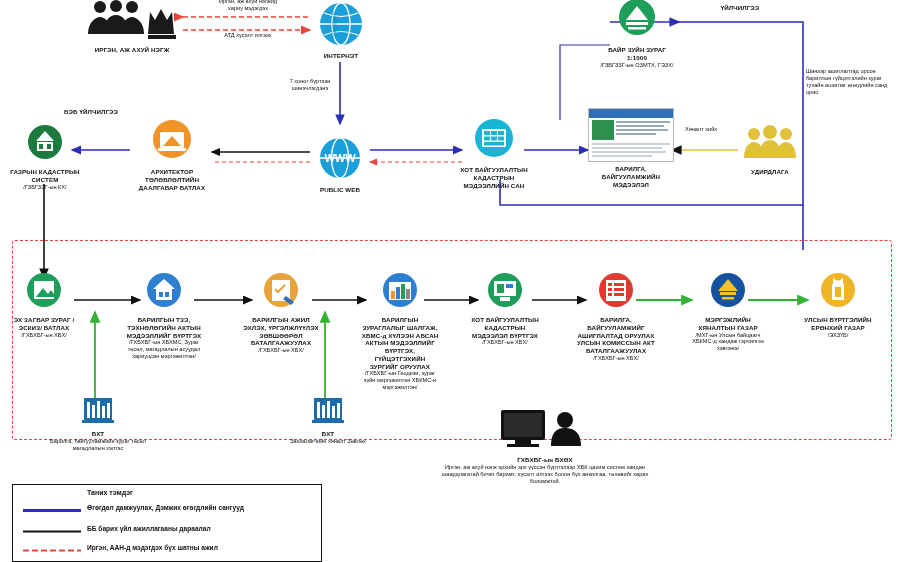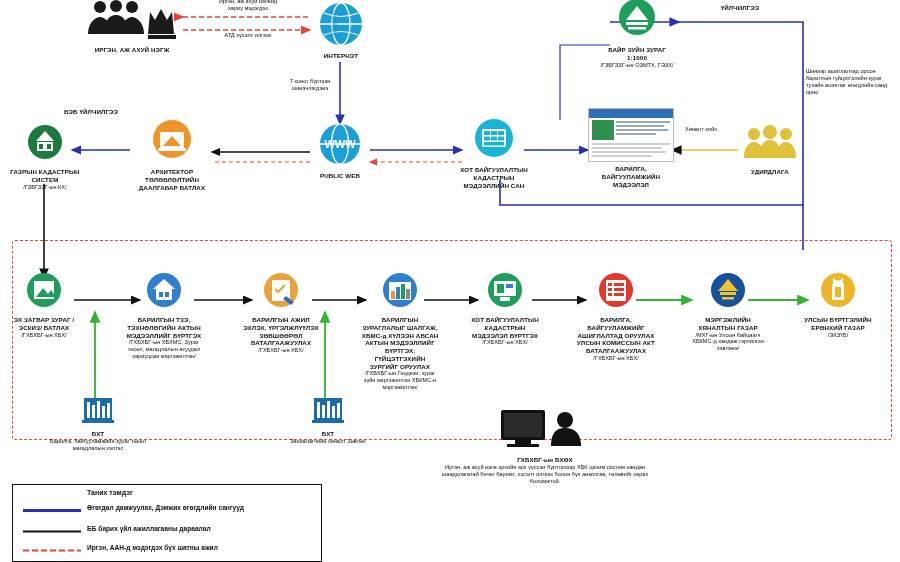--- a/index.html
+++ b/index.html
@@ -95,21 +95,21 @@
     <circle cx="29" cy="24" r="21" fill="#1a9fd9"></circle>
     <ellipse cx="29" cy="24" rx="9" ry="21" fill="none" stroke="#fff" stroke-width="1.4"></ellipse>
     <line x1="8" y1="24" x2="50" y2="24" stroke="#fff" stroke-width="1.4"></line>
     <path d="M12,13 Q29,20 46,13" fill="none" stroke="#fff" stroke-width="1.2"></path>
     <path d="M12,35 Q29,28 46,35" fill="none" stroke="#fff" stroke-width="1.2"></path>
     <path d="M20,8 q10,16 0,32" fill="#0f7bb0" opacity=".25"></path>
   </svg>
   <div class="lbl">ИНТЕРНЭТ</div>
 </div>
 
-<div class="node" style="left:310px;top:122px;width:60px;">
+<div class="node" style="left:310px;top:136px;width:60px;">
   <svg width="60" height="46" viewBox="0 0 60 46">
     <circle cx="30" cy="22" r="20" fill="#1a9fd9"></circle>
     <ellipse cx="30" cy="22" rx="8.5" ry="20" fill="none" stroke="#fff" stroke-width="1.3"></ellipse>
     <line x1="10" y1="22" x2="50" y2="22" stroke="#fff" stroke-width="1.3"></line>
     <text x="30" y="26" font-size="11" font-weight="bold" fill="#fff" text-anchor="middle" font-family="Liberation Sans, sans-serif">WWW</text>
   </svg>
   <div class="lbl">PUBLIC WEB</div>
 </div>
 
 <div class="node" style="left:6px;top:124px;width:78px;">

